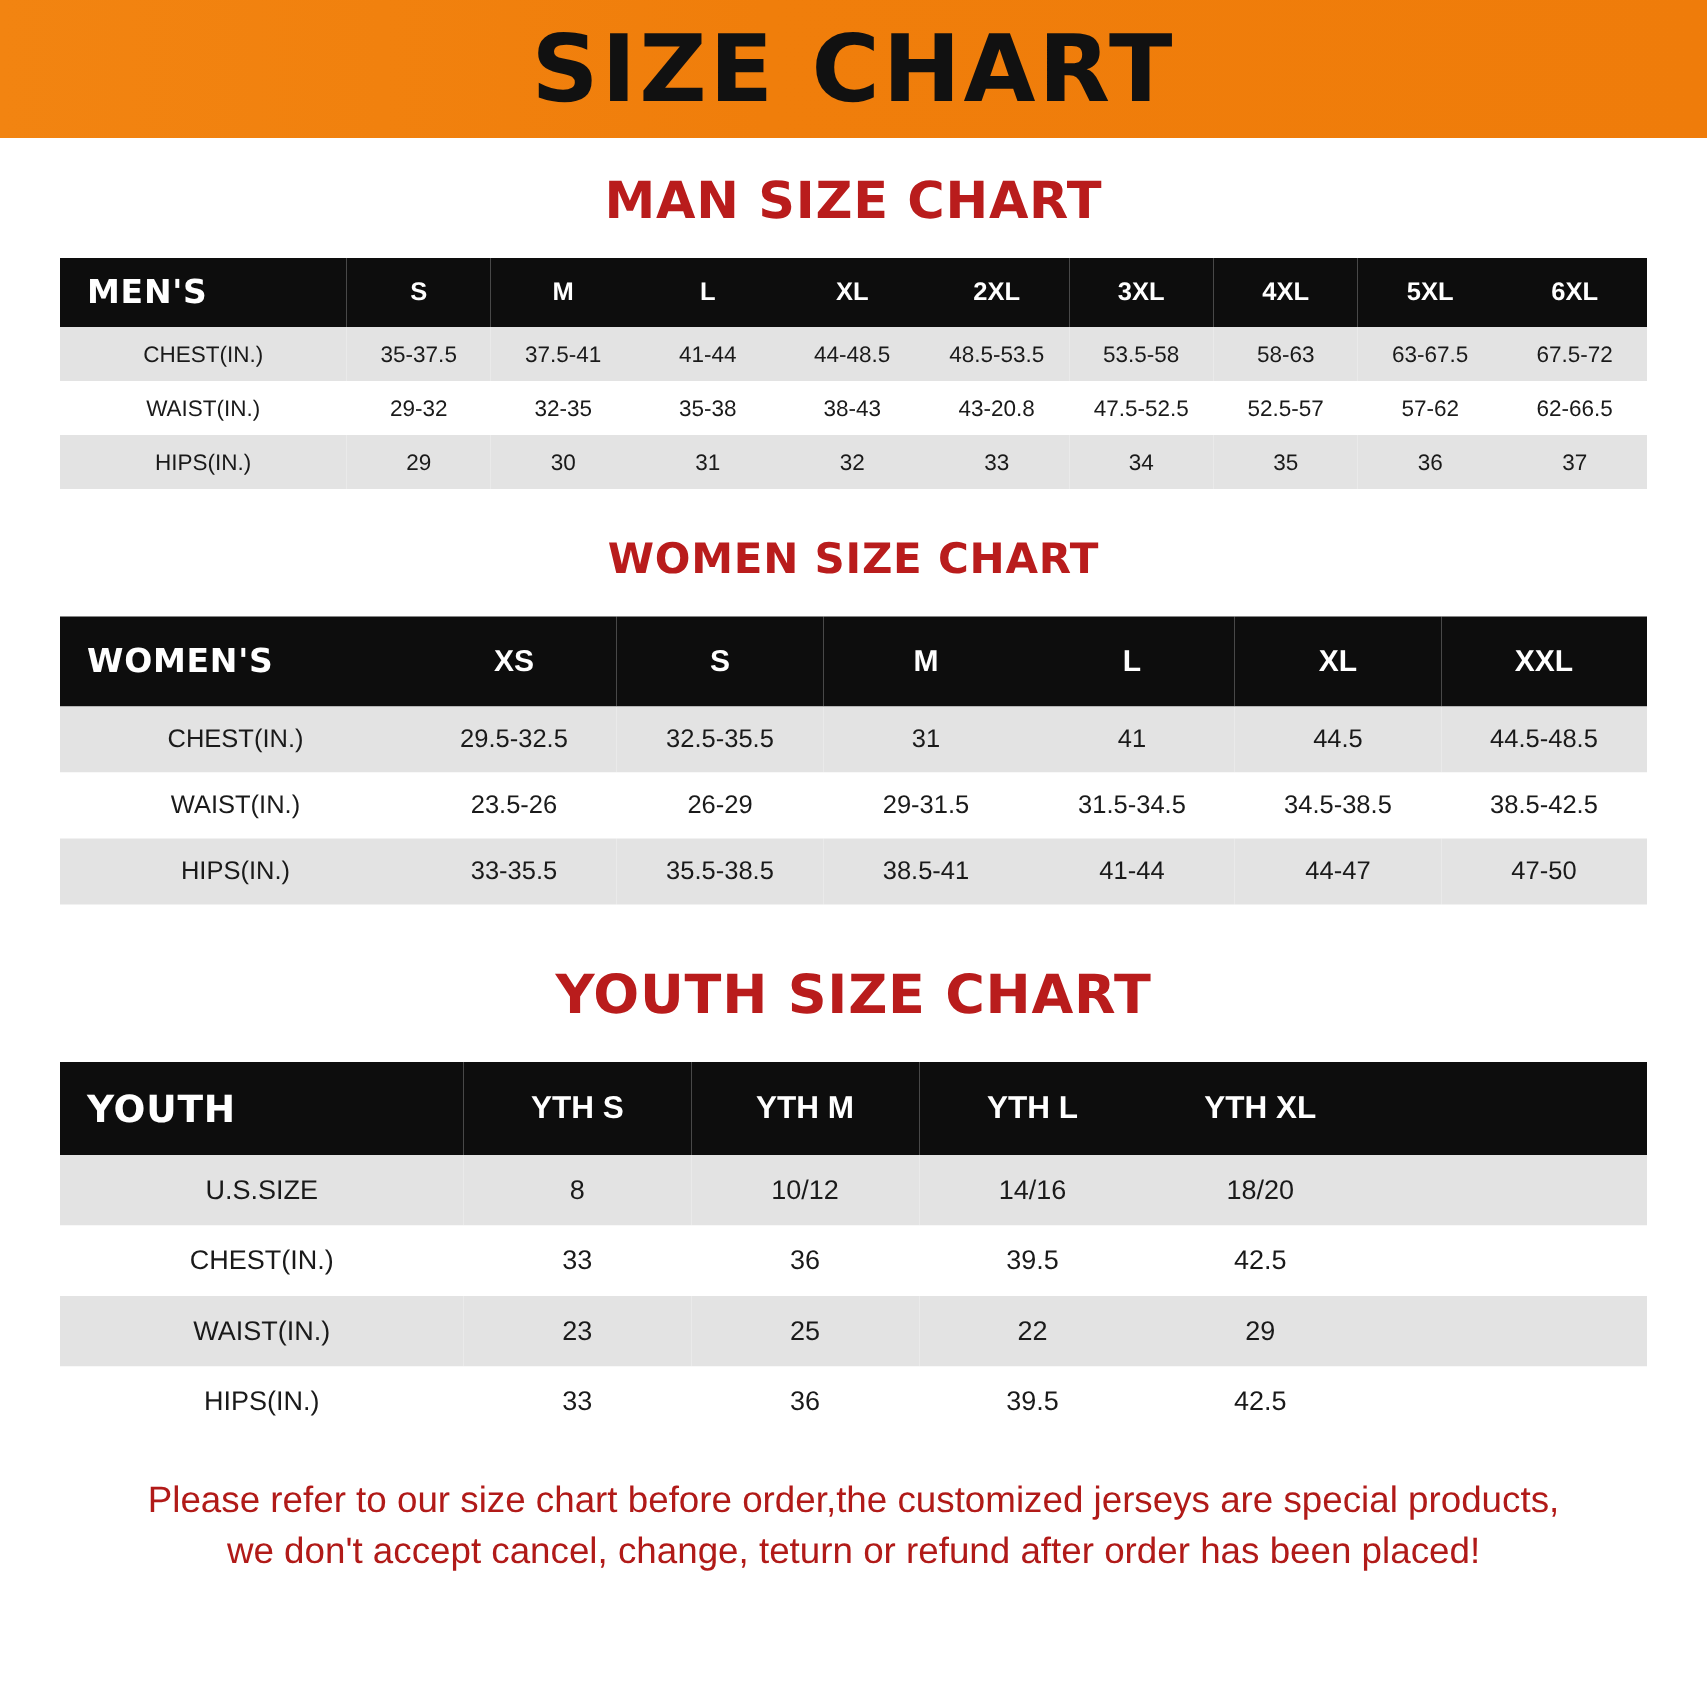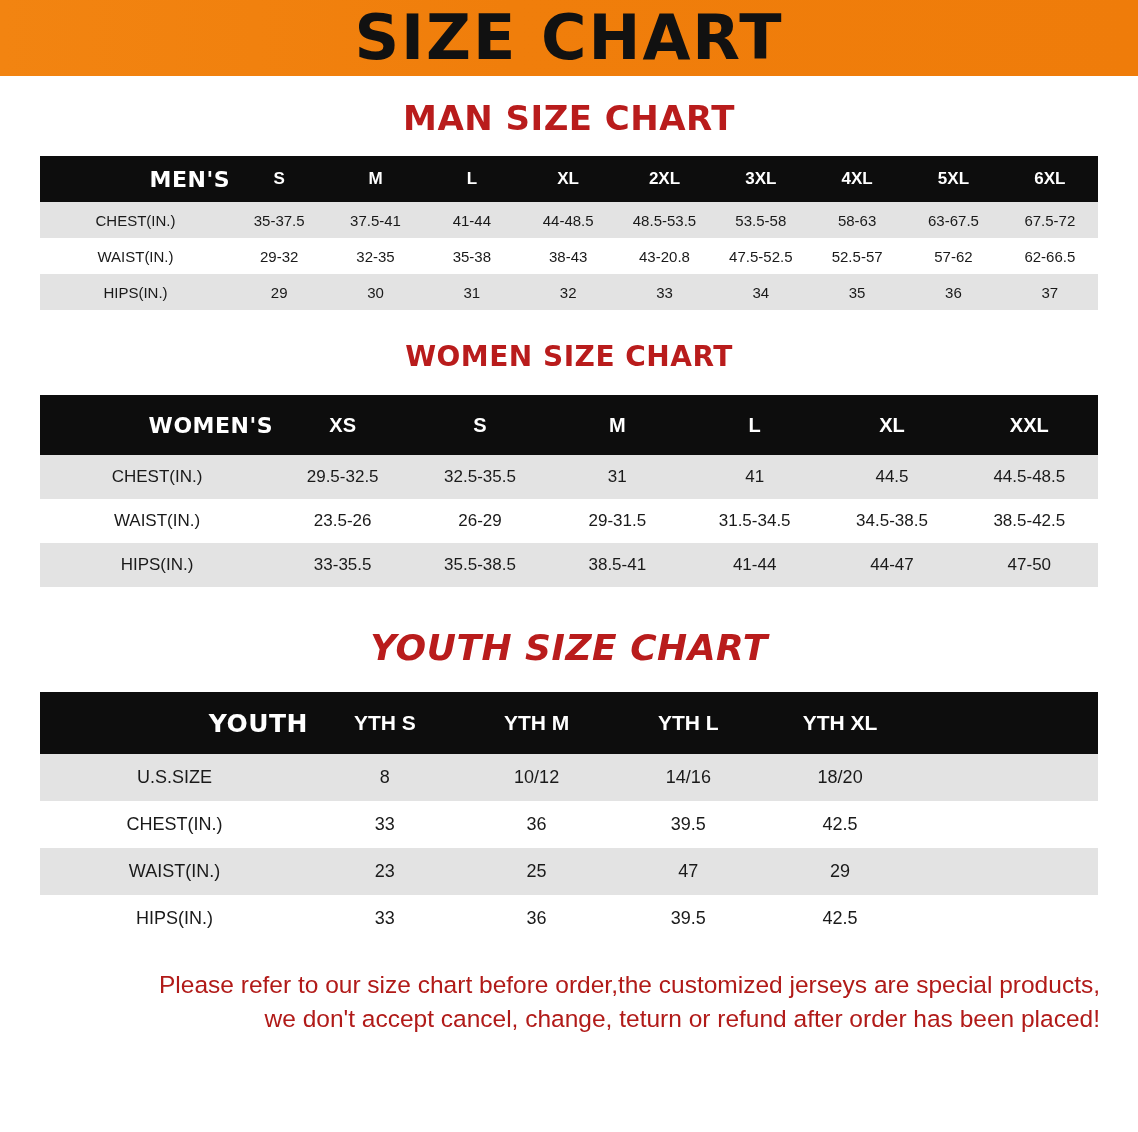--- a/index.html
+++ b/index.html
@@ -9,21 +9,21 @@
   body {
     width: 1138px;
     height: 1132px;
     background: #ffffff;
     font-family: "Liberation Sans", sans-serif;
     overflow: hidden;
   }
 
   
   .banner {
-    height: 76px;
+    height: 92px;
     background: linear-gradient(90deg, #f28411 0%, #f07e0b 45%, #ef7c0a 100%);
     display: flex;
     align-items: center;
     justify-content: center;
   }
   .banner-title {
     font-family: "DejaVu Sans", sans-serif;
     font-weight: bold;
     font-size: 62px;
     letter-spacing: 2px;
@@ -48,21 +48,20 @@
     font-size: 28px;
     margin-top: 30px;
     margin-bottom: 22px;
     letter-spacing: 0.5px;
   }
   .h-youth {
     font-size: 36px;
     margin-top: 40px;
     margin-bottom: 24px;
     letter-spacing: 0.5px;
-    font-style: italic;
   }
 
   
   .table-wrap {
     margin: 0 40px;
   }
   table.size-table {
     width: 1058px;
     border-collapse: collapse;
     table-layout: fixed;
@@ -76,21 +75,21 @@
   }
   
   table.size-table thead tr {
     background: #0d0d0d;
   }
   table.size-table thead th {
     color: #ffffff;
     font-weight: bold;
   }
   table.size-table thead th.corner {
-    text-align: right;
+    text-align: left;
     padding-left: 18px;
     font-family: "DejaVu Sans", sans-serif;
     letter-spacing: 0.5px;
   }
   
   table.size-table tbody tr:nth-child(odd) {
     background: #e3e3e3;
   }
   table.size-table tbody tr:nth-child(even) {
     background: #ffffff;
@@ -112,21 +111,21 @@
   .youth thead th.corner { font-size: 25px; }
   .youth tbody td { font-size: 18px; height: 45px; }
 
   
   .note {
     margin: 26px 38px 0 38px;
     color: #b11a18;
     font-family: "Liberation Sans", sans-serif;
     font-size: 24.5px;
     line-height: 1.38;
-    text-align: right;
+    text-align: center;
   }
   .note .line { display: block; }
 </style>
 </head>
 <body>
 
 <div class="banner">
   <div class="banner-title">SIZE CHART</div>
 </div>
 
@@ -264,21 +263,21 @@
         <td>33</td>
         <td>36</td>
         <td>39.5</td>
         <td>42.5</td>
         <td></td>
       </tr>
       <tr>
         <td>WAIST(IN.)</td>
         <td>23</td>
         <td>25</td>
-        <td>47</td>
+        <td>22</td>
         <td>29</td>
         <td></td>
       </tr>
       <tr>
         <td>HIPS(IN.)</td>
         <td>33</td>
         <td>36</td>
         <td>39.5</td>
         <td>42.5</td>
         <td></td>

